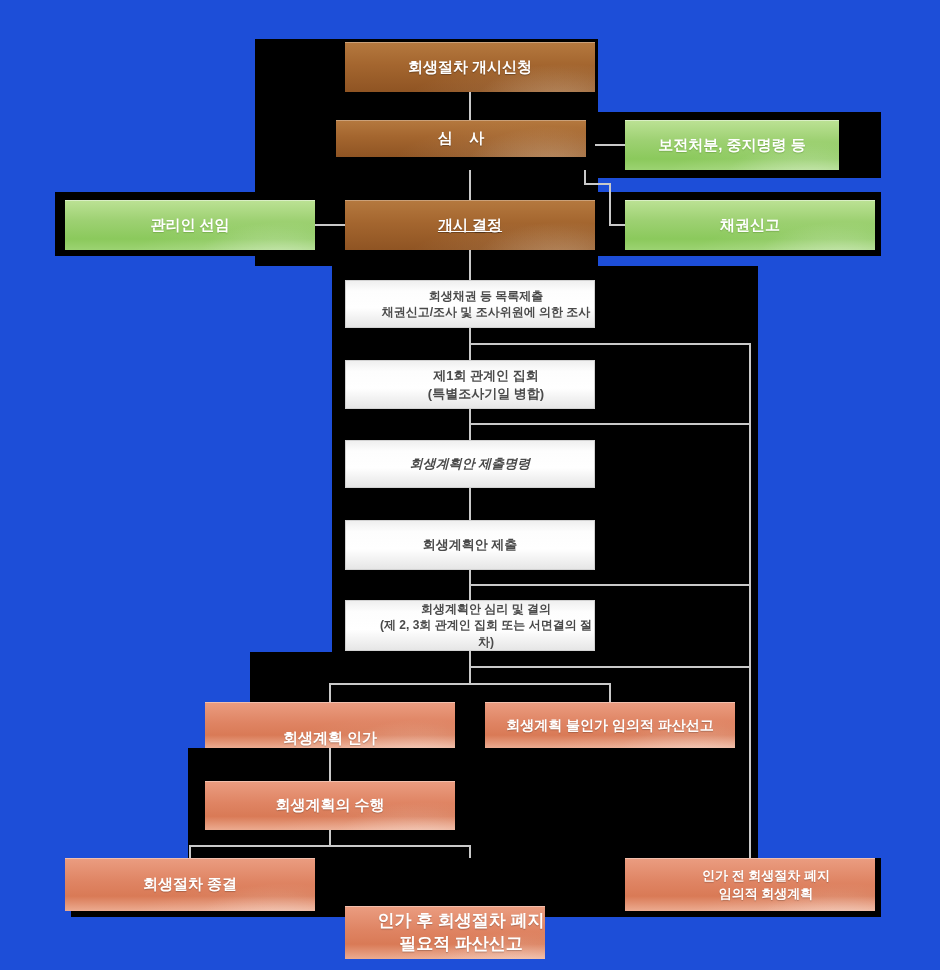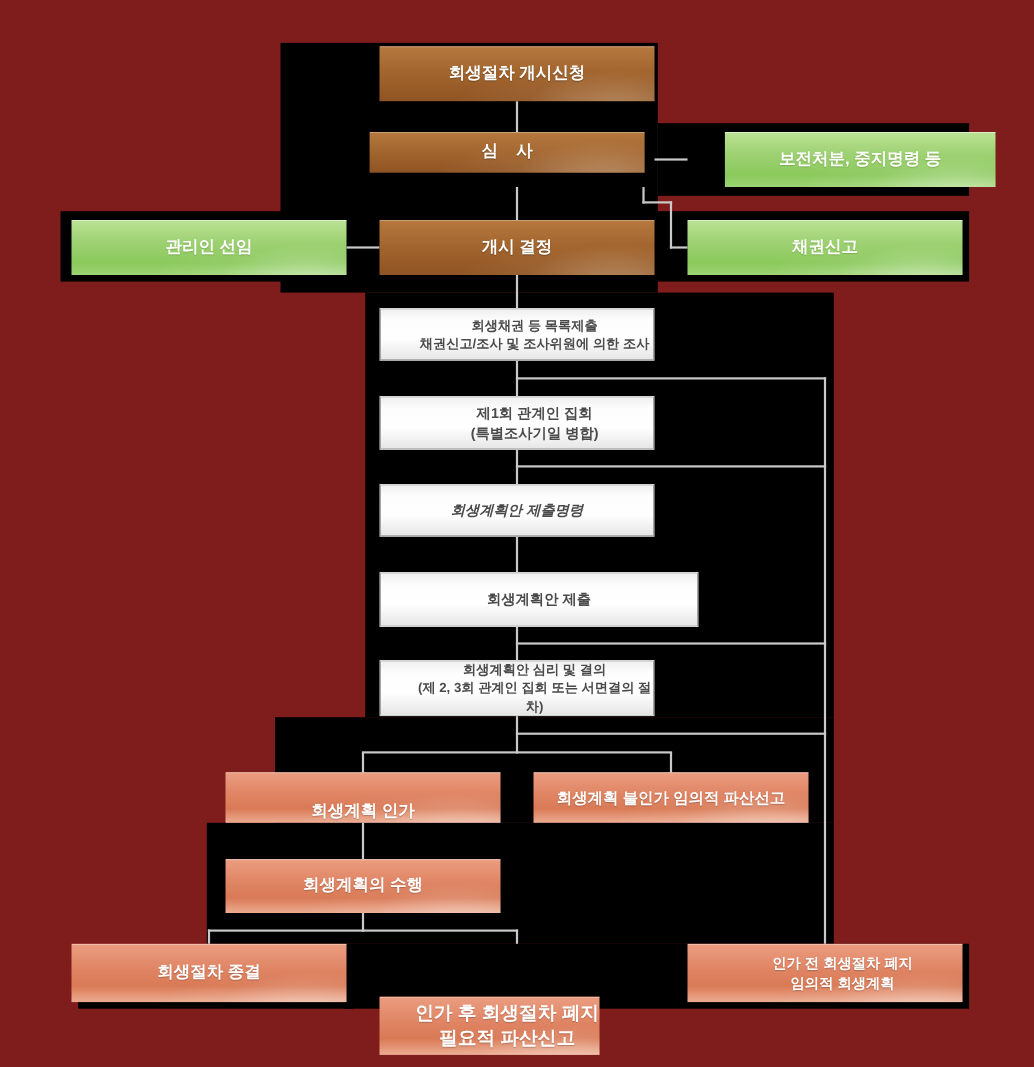--- a/index.html
+++ b/index.html
@@ -1,17 +1,17 @@
 <!DOCTYPE html>
 <html><head>
 <meta charset="utf-8">
 <style>
   html,body{margin:0;padding:0;background:#fff;}
   #stage{
-    position:relative;width:940px;height:970px;background:#7f1d1d;overflow:hidden;
+    position:relative;width:940px;height:970px;background:#1d4ed8;overflow:hidden;
     font-family:"Liberation Sans","DejaVu Sans",sans-serif;
   }
   
   .blk{position:absolute;background:#000;}
   
   .ln{position:absolute;background:#c9c9c9;}
   
   .box{
     position:absolute;display:flex;align-items:center;justify-content:center;
     text-align:center;font-weight:bold;box-sizing:border-box;
@@ -43,28 +43,28 @@
   }
   .white{
     background:linear-gradient(180deg,#efefef 0%,#fdfdfd 22%,#ffffff 58%,#e6e6e6 100%);
     border:1px solid #d2d2d2;color:#4a4a4a;font-size:13px;
   }
   .white.small{font-size:12px;}
   .two{font-size:13px;padding-left:32px;}
   
   #n-filing{left:345px;top:42px;width:250px;height:50px;}
   #n-review{left:336px;top:120px;width:250px;height:37px;}
-  #n-preservation{left:625px;top:120px;width:246px;height:50px;margin-left:34px;}
+  #n-preservation{left:625px;top:120px;width:214px;height:50px;}
   #n-custodian{left:65px;top:200px;width:250px;height:50px;}
-  #n-commencement{left:345px;top:200px;width:250px;height:50px;}
+  #n-commencement{left:345px;top:200px;width:250px;height:50px;text-decoration:underline;}
   #n-dismissal{left:625px;top:200px;width:250px;height:50px;}
   #n-list{left:345px;top:280px;width:250px;height:48px;}
   #n-meeting{left:345px;top:360px;width:250px;height:49px;}
   #n-order{left:345px;top:440px;width:250px;height:48px;font-style:italic;}
-  #n-submission{left:345px;top:520px;width:290px;height:50px;}
+  #n-submission{left:345px;top:520px;width:250px;height:50px;}
   #n-resolution{left:345px;top:600px;width:250px;height:51px;}
   #n-approval{left:205px;top:702px;width:250px;height:46px;align-items:flex-end;}
   #n-disapproval{left:485px;top:702px;width:250px;height:46px;font-size:14px;}
   #n-execution{left:205px;top:781px;width:250px;height:49px;}
   #n-closure{left:65px;top:858px;width:250px;height:53px;box-shadow:6px 6px 0 #000, inset 0 1px 0 rgba(255,255,255,.35);}
   #n-post{left:345px;top:906px;width:200px;height:53px;font-size:17px;}
   #n-pre{left:625px;top:858px;width:250px;height:53px;font-size:13px;}
 </style>
 </head>
 <body>

